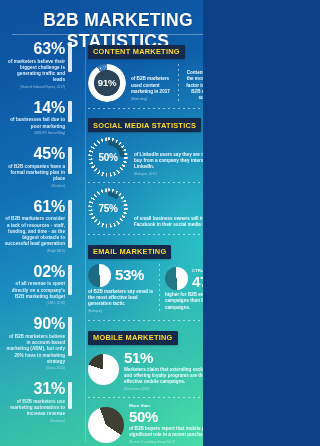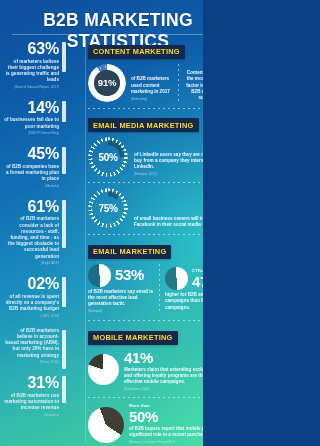--- a/index.html
+++ b/index.html
@@ -21,21 +21,21 @@
     font-size:17.5px;font-weight:bold;letter-spacing:.3px;color:#ffffff;
     text-shadow:0 1px 2px rgba(0,0,0,.22);
   }
   .title-rule{
     position:absolute;left:12px;top:34px;width:212px;height:1px;
     background:rgba(255,255,255,.32);
   }
   
   .left-col{
     position:absolute;left:0;top:38px;width:84px;height:408px;
-    box-sizing:border-box;padding:0 18px 0 4px;
+    box-sizing:border-box;padding:0 12px 0 4px;
   }
   .lstat{position:relative;padding-right:7px;text-align:right;margin-bottom:5px;}
   .lstat .bar{
     position:absolute;right:0;top:2px;width:4px;
     background:rgba(255,255,255,.85);border-radius:1px;
   }
   .lstat .pct{
     font-size:16px;font-weight:bold;color:#ffffff;line-height:17px;
     letter-spacing:-.2px;
   }
@@ -173,20 +173,21 @@
 
     <div class="lstat" style="margin-top:9px;">
       <div class="bar" style="height:30px;"></div>
       <div class="pct">02%</div>
       <div class="txt">of all revenue is spent directly on a company's B2B marketing budget</div>
       <div class="src">(CMO, 2016)</div>
     </div>
 
     <div class="lstat" style="margin-top:9px;">
       <div class="bar" style="height:39px;"></div>
+      <div class="pct">90%</div>
       <div class="txt">of B2B marketers believe in account-based marketing (ABM), but only 20% have in marketing strategy</div>
       <div class="src">(Sirius, 2016)</div>
     </div>
 
     <div class="lstat" style="margin-top:9px;">
       <div class="bar" style="height:27px;"></div>
       <div class="pct">31%</div>
       <div class="txt">of B2B marketers use marketing automation to increase revenue</div>
       <div class="src">(Statistica)</div>
     </div>
@@ -212,21 +213,21 @@
         <div class="vdots"></div>
         <div style="flex:1;text-align:center;">
           <div class="body-txt">Content creation is the most important factor in increasing B2B marketing success</div>
         </div>
       </div>
     </div>
 
     <div class="dot-rule"></div>
 
     <div>
-      <div class="sect-head">EMAIL MEDIA MARKETING</div>
+      <div class="sect-head">SOCIAL MEDIA STATISTICS</div>
       <div class="row" style="margin-top:5px;">
         <div class="dcirc">
           <div class="dots"></div>
           <div class="arc"></div>
           <div class="lbl">50%</div>
         </div>
         <div style="flex:1;margin-left:6px;">
           <div class="body-txt">of LinkedIn users say they are more likely to buy from a company they interact with on LinkedIn.</div>
           <div class="body-src">(Hubspot, 2017)</div>
         </div>
@@ -271,21 +272,21 @@
       </div>
     </div>
 
     <div class="dot-rule"></div>
 
     <div>
       <div class="sect-head">MOBILE MARKETING</div>
       <div class="row" style="margin-top:5px;align-items:flex-start;">
         <div class="pie80" style="margin-top:4px;"></div>
         <div style="flex:1;margin-left:5px;">
-          <div class="big-pct">41%</div>
+          <div class="big-pct">51%</div>
           <div class="body-txt" style="margin-top:1px;">Marketers claim that extending exclusive deals and offering loyalty programs are the most effective mobile campaigns.</div>
           <div class="body-src">(Salesforce 2016)</div>
         </div>
       </div>
       <div class="dot-rule" style="margin:5px 0;"></div>
       <div class="row" style="align-items:flex-start;">
         <div class="pie60" style="margin-top:4px;"></div>
         <div style="flex:1;margin-left:5px;">
           <div class="mini-lbl">More than</div>
           <div class="big-pct">50%</div>

